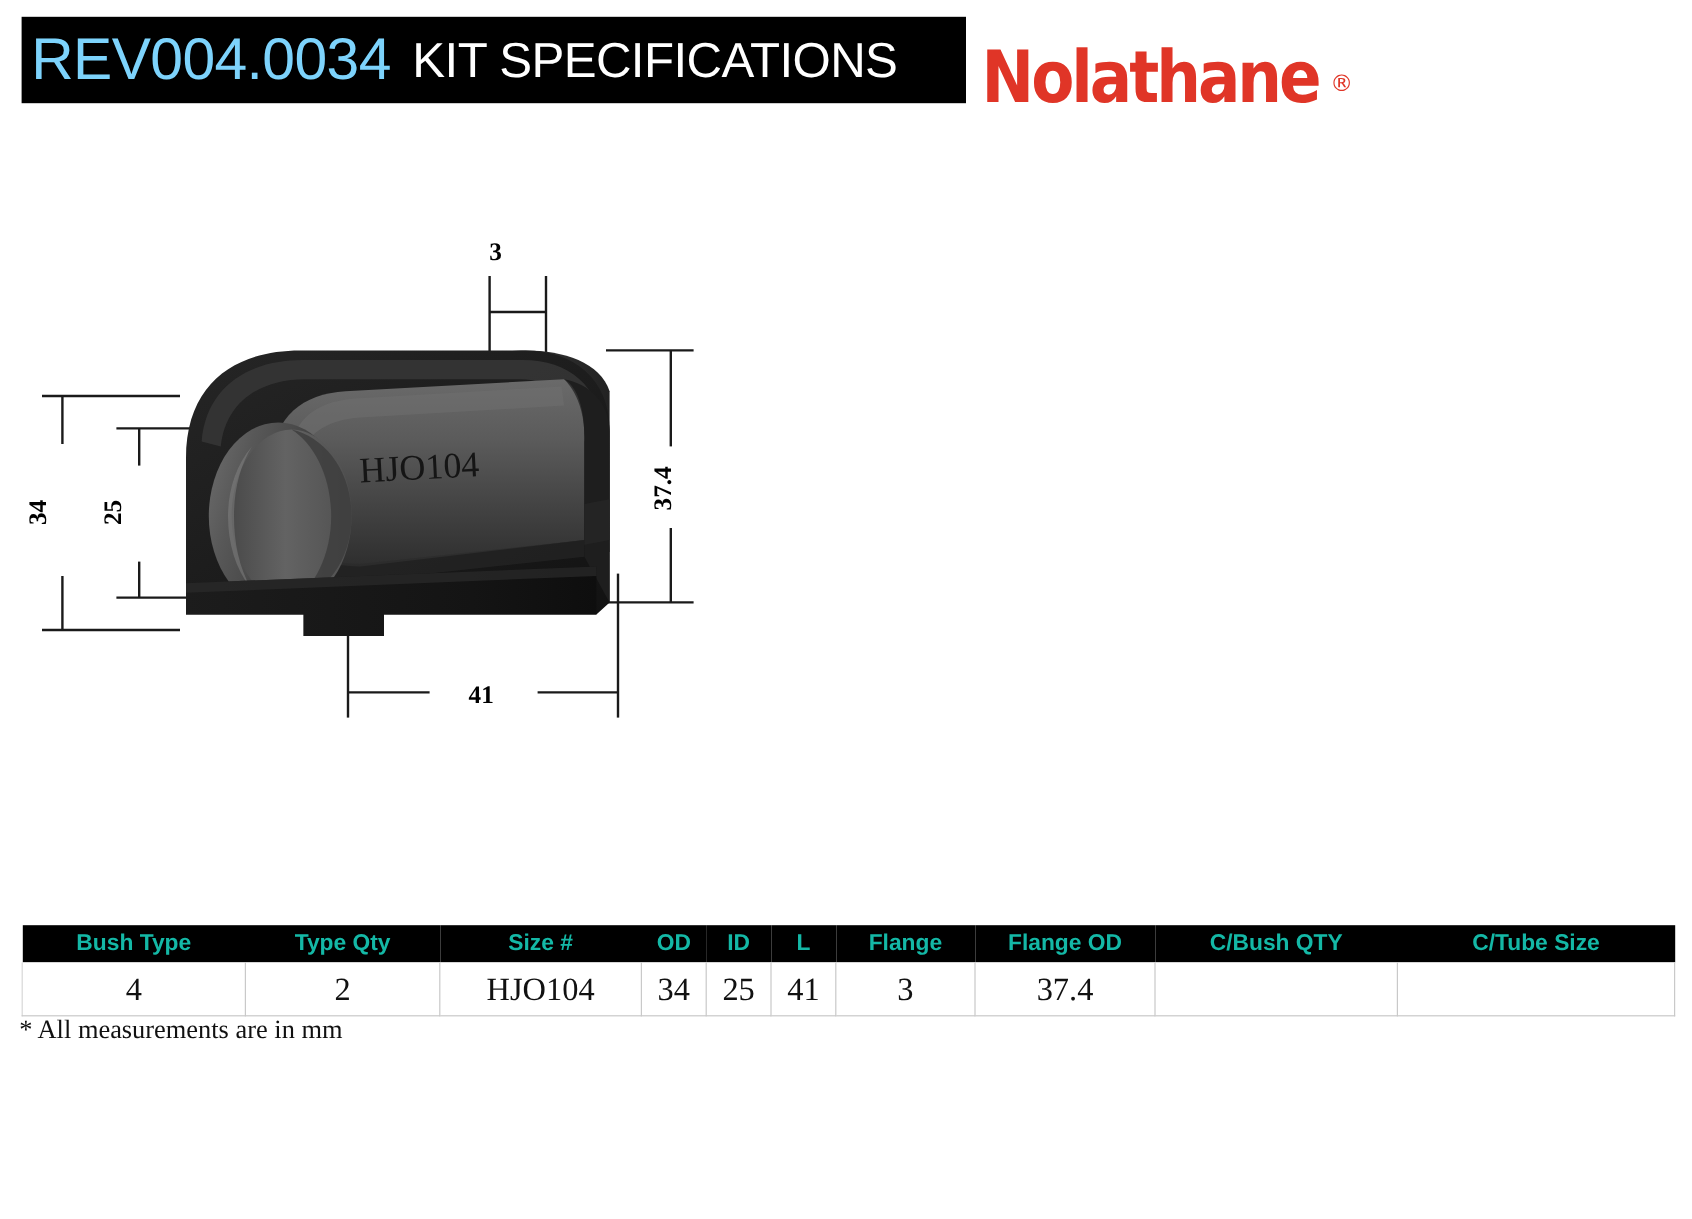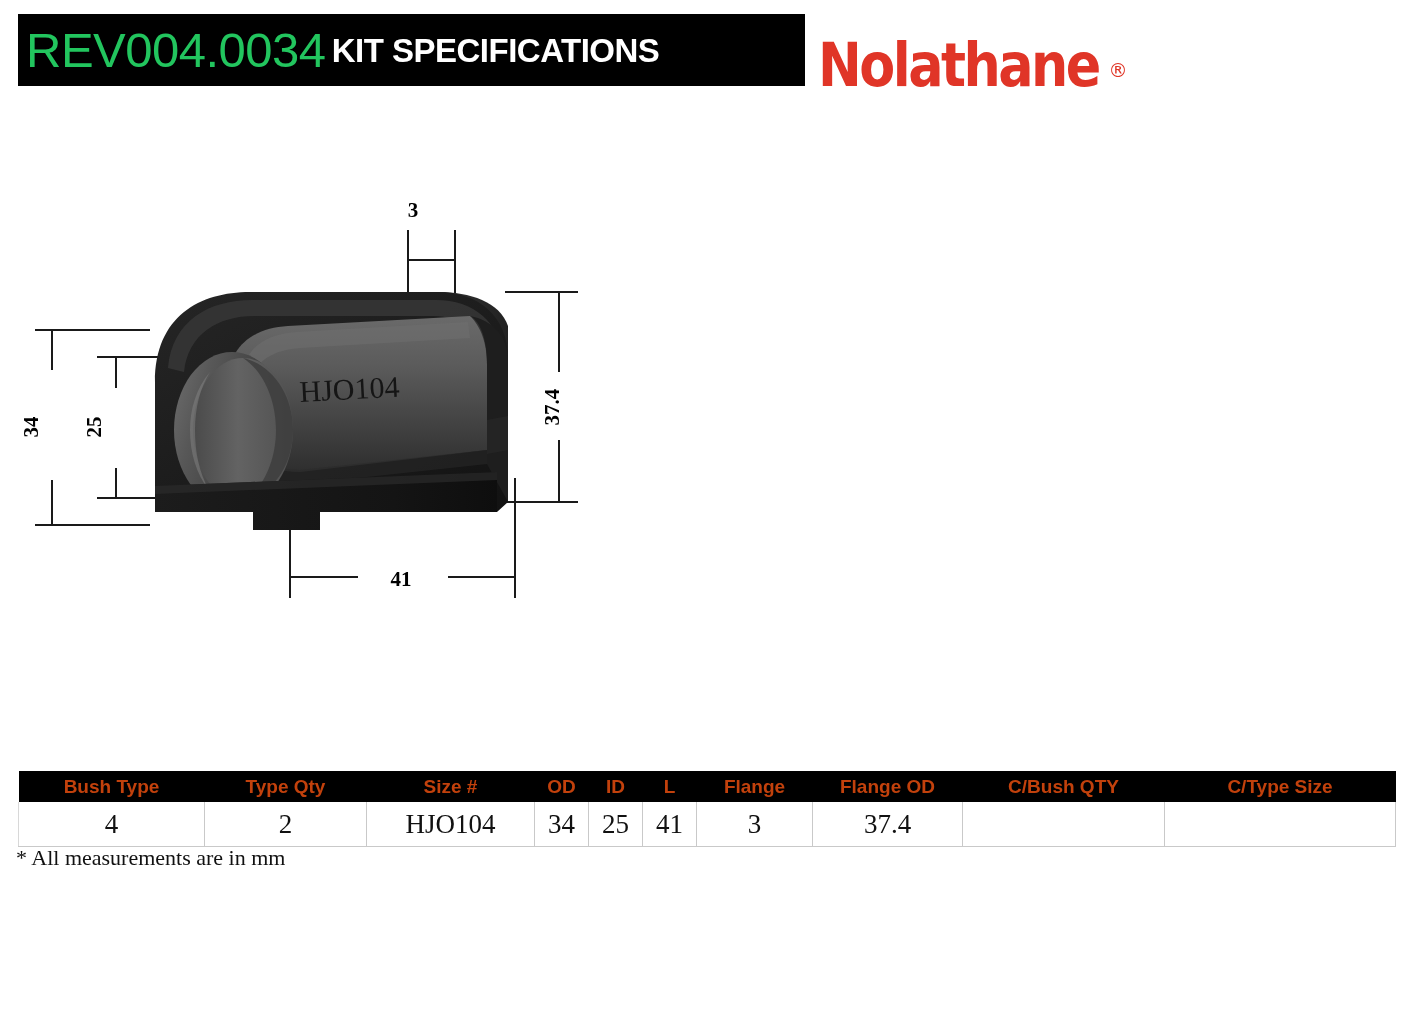--- a/index.html
+++ b/index.html
@@ -30,35 +30,35 @@
     width: 787px;
     height: 72px;
     background: #000000;
     display: flex;
     align-items: center;
     padding-left: 8px;
     box-sizing: border-box;
     white-space: nowrap;
   }
   #kit-code {
-    color: #22c55e;
+    color: #7dd3fc;
     font-family: "Liberation Sans", sans-serif;
     font-size: 49px;
     font-weight: 400;
     letter-spacing: -0.5px;
     line-height: 1;
   }
   #kit-title {
     color: #ffffff;
     font-family: "Liberation Sans", sans-serif;
-    font-size: 33px;
-    font-weight: 700;
+    font-size: 41px;
+    font-weight: 400;
     letter-spacing: -0.5px;
     line-height: 1;
-    margin-left: 6px;
+    margin-left: 18px;
   }
   #brand-logo {
     position: absolute;
     left: 818px;
     top: 16px;
     height: 66px;
     display: flex;
     align-items: center;
     white-space: nowrap;
     margin-top: 16px;
@@ -112,21 +112,21 @@
     top: 771px;
     width: 1377px;
   }
   table.spec {
     border-collapse: collapse;
     width: 1377px;
     table-layout: fixed;
   }
   table.spec thead th {
     background: #000000;
-    color: #c2410c;
+    color: #14b8a6;
     font-family: "Liberation Sans", sans-serif;
     font-size: 19px;
     font-weight: bold;
     height: 31px;
     padding: 0;
     text-align: center;
     vertical-align: middle;
     border: none;
   }
   table.spec tbody td {
@@ -353,21 +353,21 @@
       <tr>
         <th>Bush Type</th>
         <th>Type Qty</th>
         <th>Size #</th>
         <th>OD</th>
         <th>ID</th>
         <th>L</th>
         <th>Flange</th>
         <th>Flange OD</th>
         <th>C/Bush QTY</th>
-        <th>C/Type Size</th>
+        <th>C/Tube Size</th>
       </tr>
     </thead>
     <tbody>
       <tr>
         <td>4</td>
         <td>2</td>
         <td>HJO104</td>
         <td>34</td>
         <td>25</td>
         <td>41</td>

